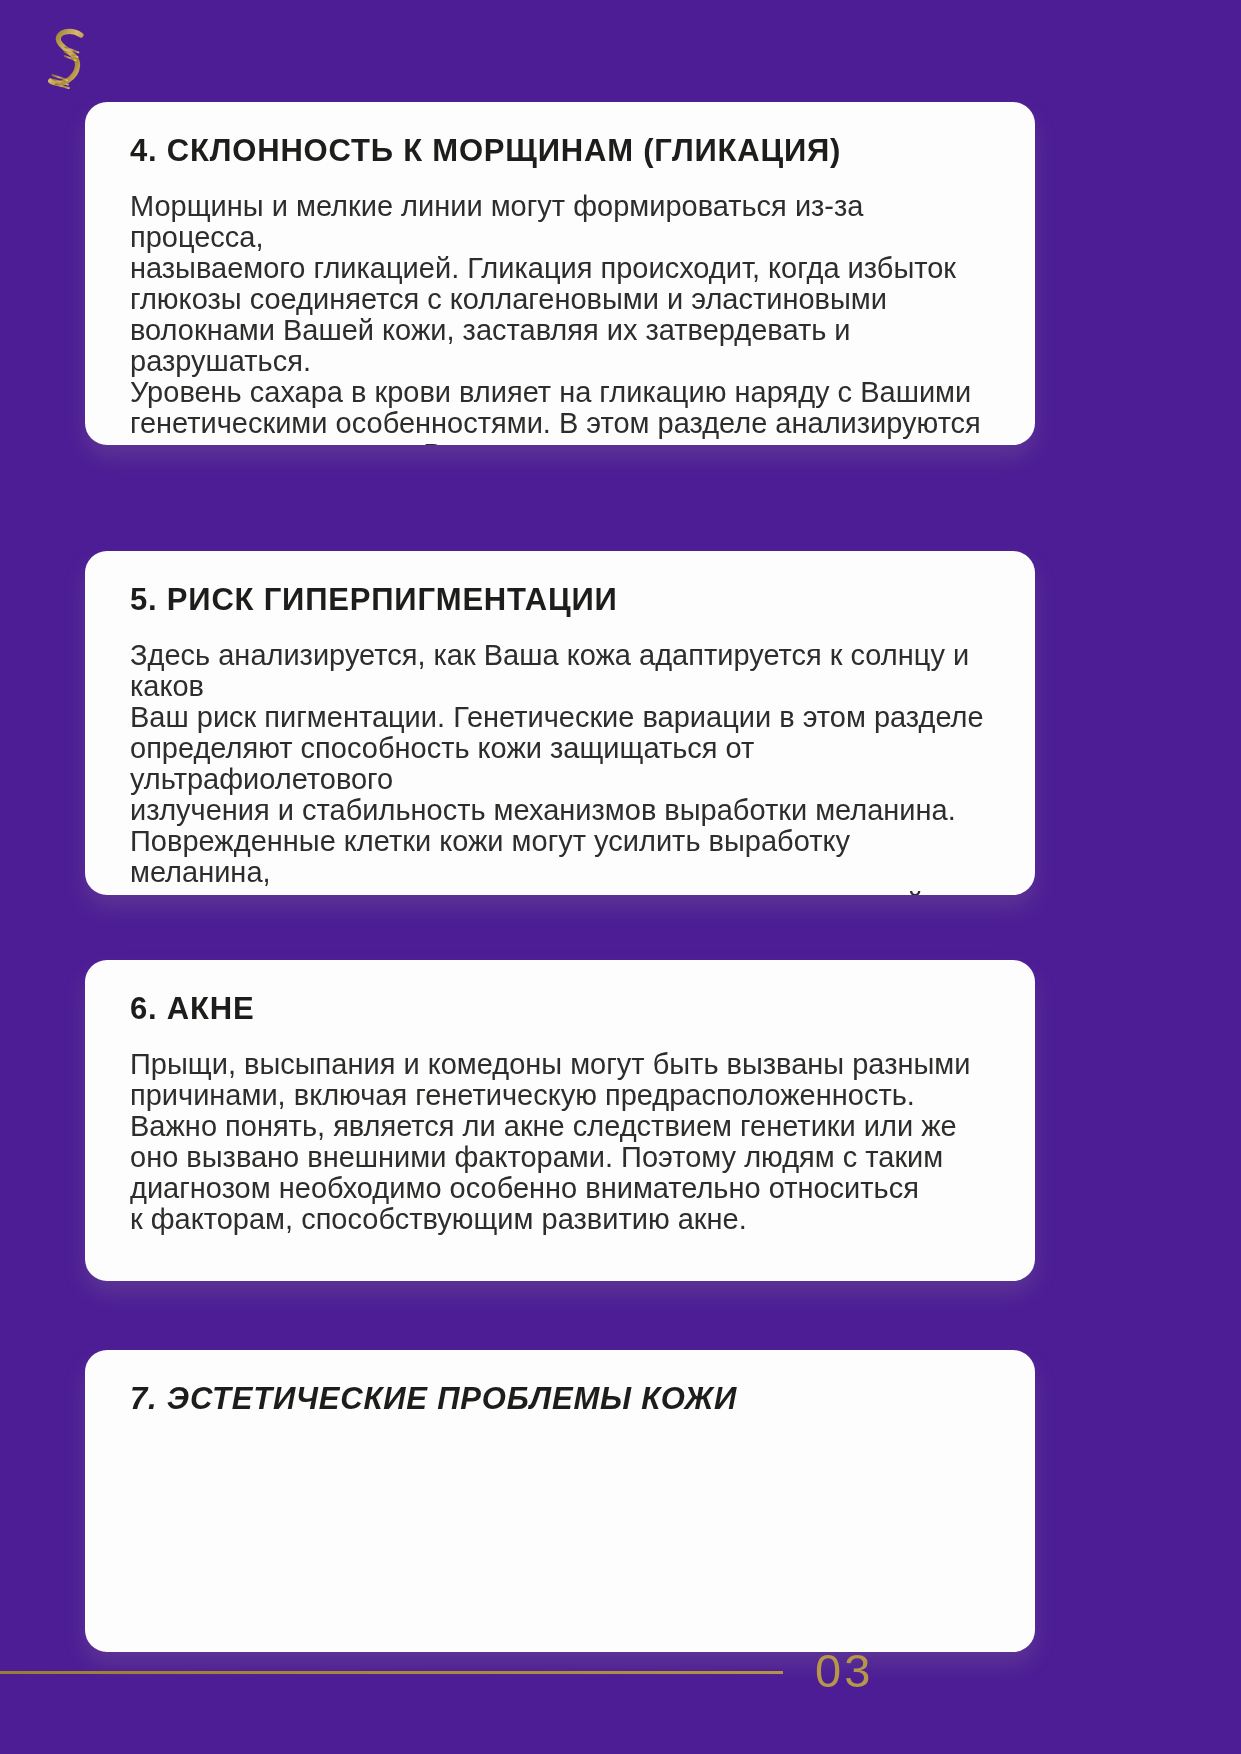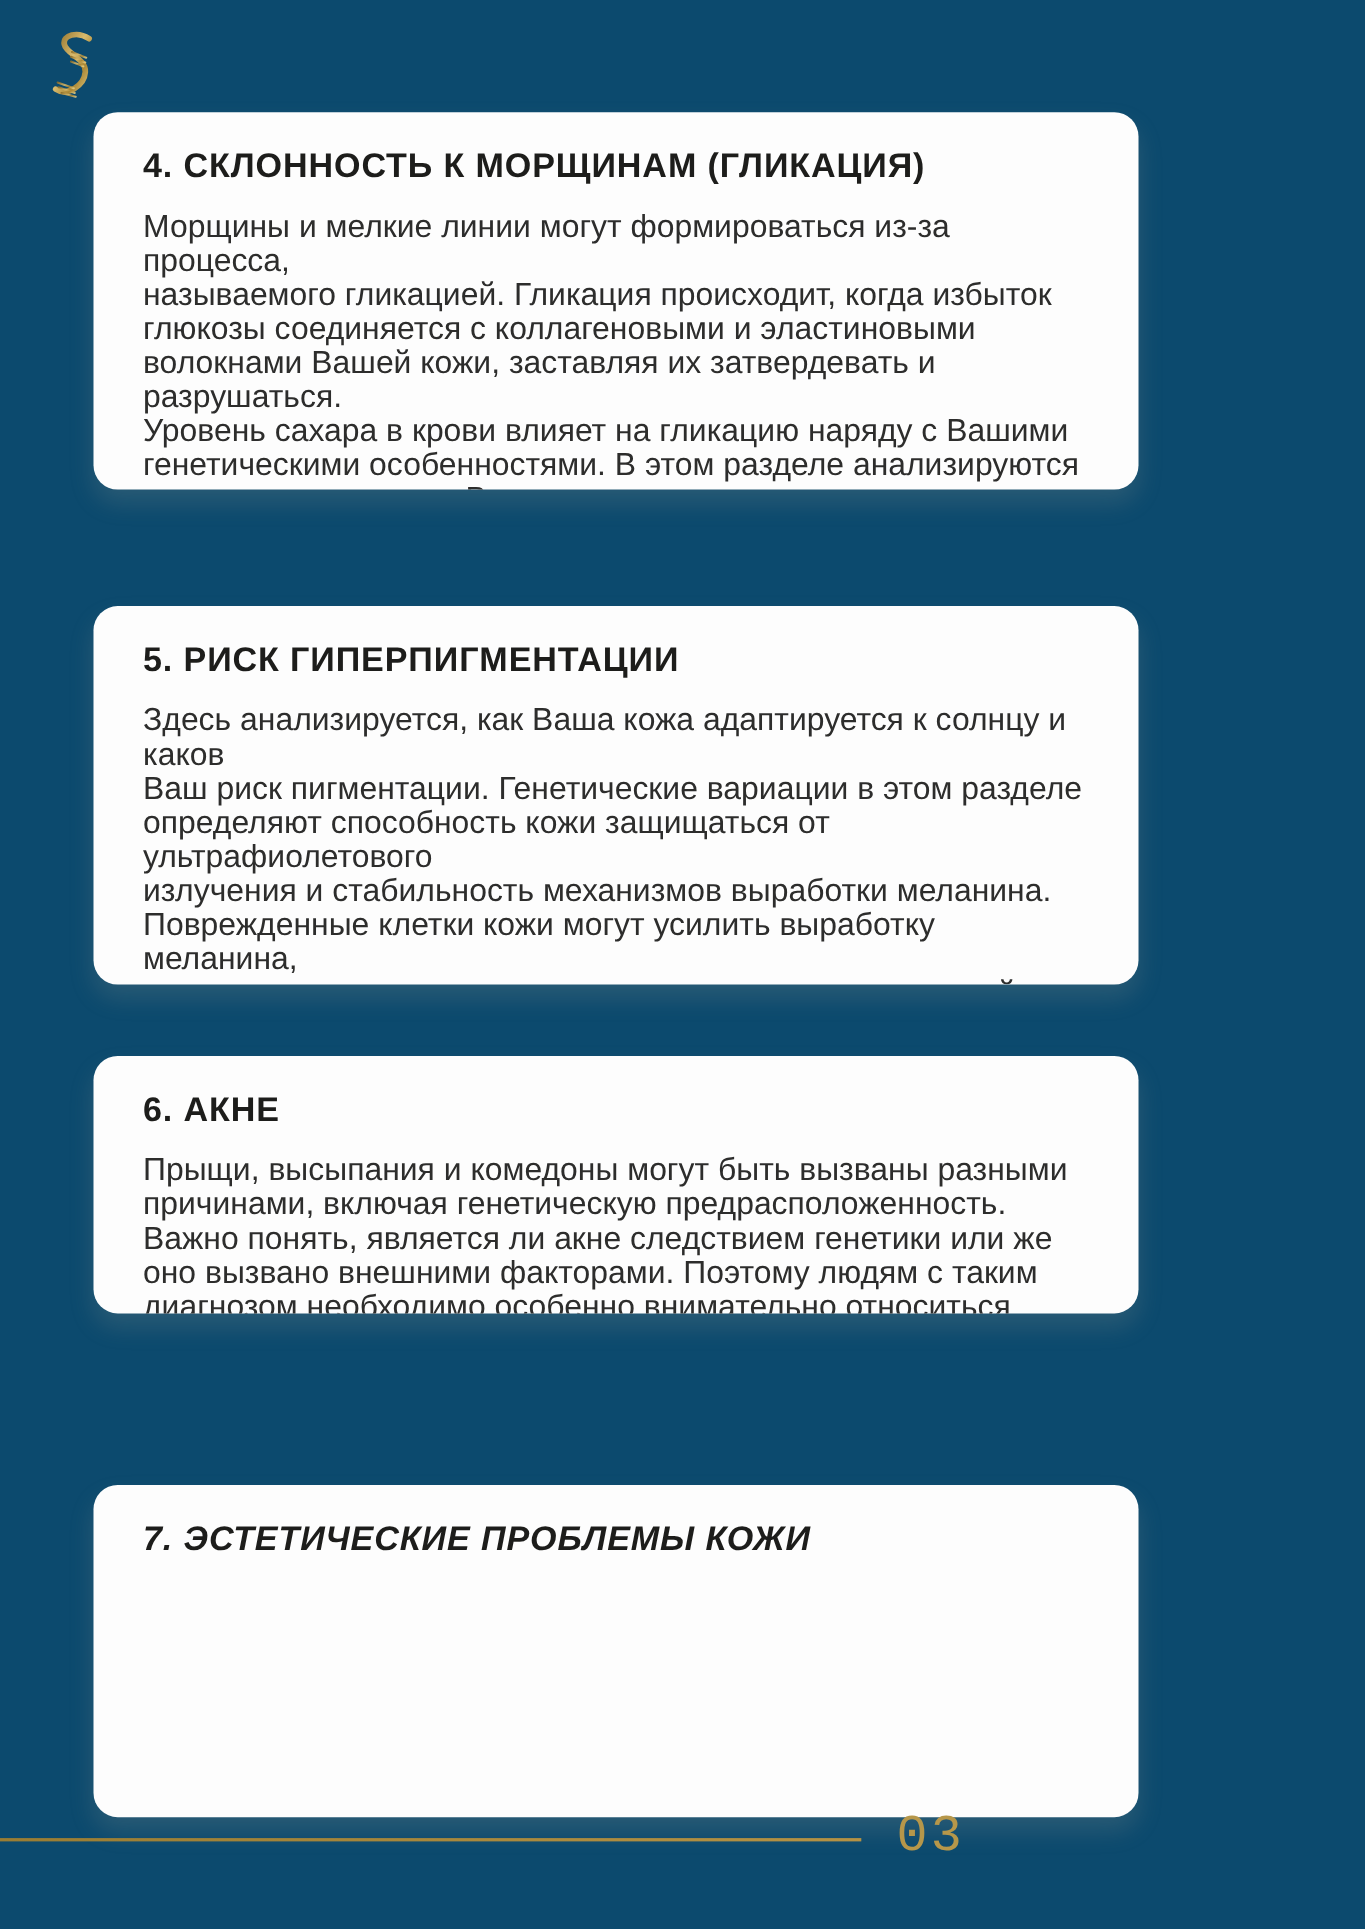--- a/index.html
+++ b/index.html
@@ -5,21 +5,21 @@
   html,body{margin:0;padding:0;}
   body{
     font-family:"Liberation Sans", sans-serif;
     background:#e8e7e1;
   }
   .page{
     position:relative;
     width:1241px;
     height:1754px;
     margin:0 auto;
-    background:#0c4a6e;
+    background:#4c1d95;
     overflow:hidden;
   }
   .logo{
     position:absolute;
     left:42px;
     top:26px;
     width:52px;
     height:72px;
   }
   .card{
@@ -28,21 +28,21 @@
     width:950px;
     background:#fdfdfd;
     border-radius:22px;
     box-shadow:0 12px 22px rgba(170,165,150,0.18);
     padding:30px 45px 0 45px;
     box-sizing:border-box;
     overflow:hidden;
   }
   .card-1{top:102px;height:343px;}
   .card-2{top:551px;height:344px;}
-  .card-3{top:960px;height:234px;}
+  .card-3{top:960px;height:321px;}
   .card-4{top:1350px;height:302px;font-style:italic;}
   .section-title{
     font-size:31px;
     font-weight:bold;
     color:#1d1d1b;
     letter-spacing:0.8px;
     margin:0 0 21px 0;
     line-height:38px;
   }
   .section-body{
@@ -63,21 +63,20 @@
   .page-number{
     position:absolute;
     left:815px;
     top:1643px;
     font-size:47px;
     font-weight:200;
     letter-spacing:3px;
     color:#b79ands;
     color:#b6974a;
     line-height:56px;
-    font-family:Liberation Mono, monospace;
   }
 </style>
 </head>
 <body>
 
 <div class="page">
 
   <svg class="logo" viewBox="0 0 60 80" xmlns="http://www.w3.org/2000/svg" aria-hidden="true">
     <defs>
       <linearGradient id="gold" x1="0" y1="0" x2="1" y2="1">

